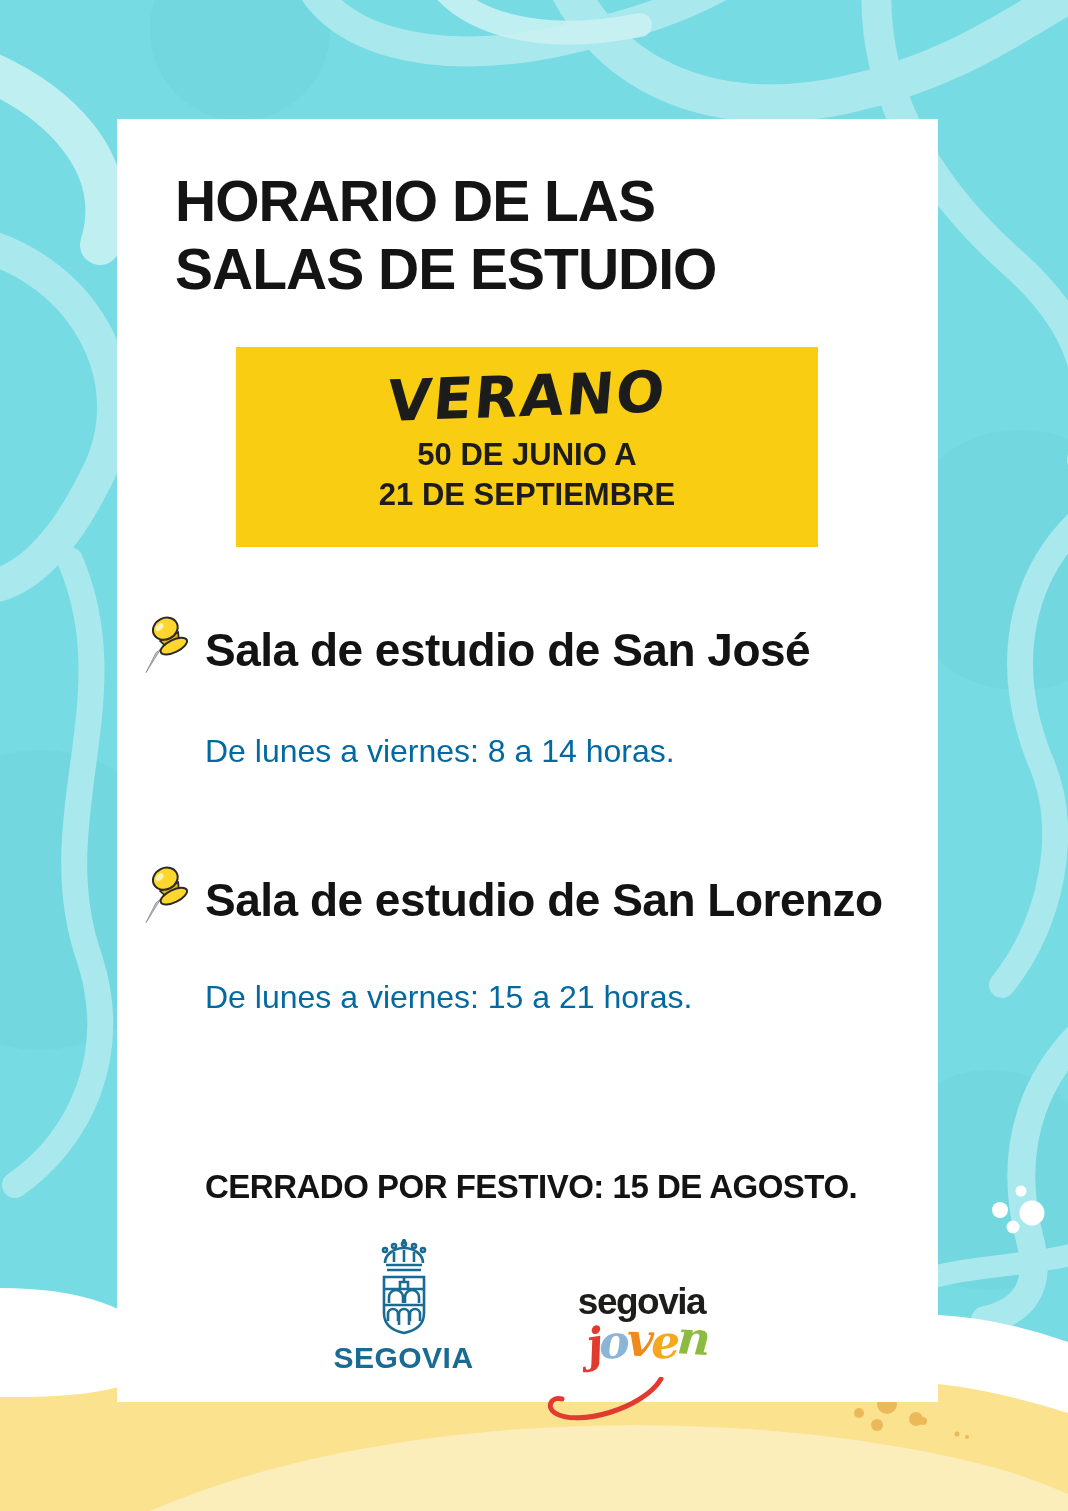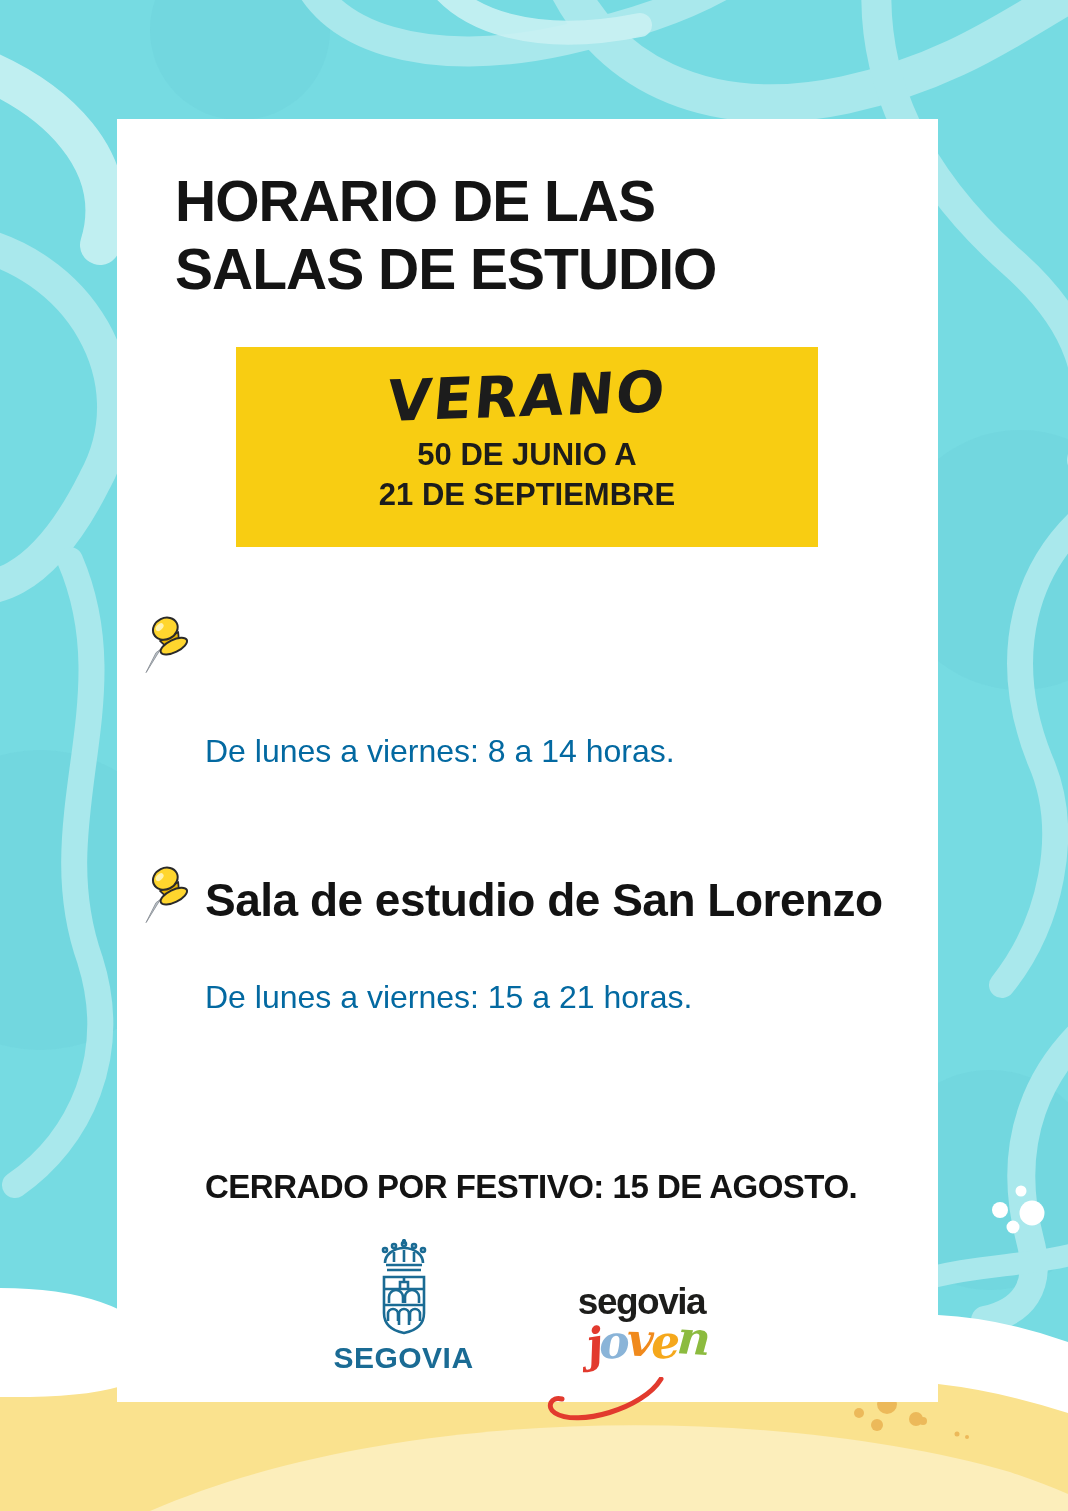--- a/index.html
+++ b/index.html
@@ -120,20 +120,21 @@
 
     <svg class="pin pin1" viewBox="0 0 48 56">
       <path d="M19,31 L6,52 L15,34 Z" fill="#B9C0C7" stroke="#8B9198" stroke-width="0.8"></path>
       <g transform="rotate(-26 26 20)">
         <path d="M18,20 L21,28 L33,28 L36,20 Z" fill="#E8B400" stroke="#2A2A2A" stroke-width="1.6"></path>
         <ellipse cx="27" cy="29.5" rx="13" ry="5.6" stroke="#2A2A2A" stroke-width="1.8" fill="#FFD62E"></ellipse>
         <ellipse cx="27" cy="12" rx="11.5" ry="9.6" stroke="#2A2A2A" stroke-width="1.8" fill="#FFD62E"></ellipse>
         <ellipse cx="23" cy="8.5" rx="4.2" ry="2.6" fill="#FFF3B0" transform="rotate(-18 23 8.5)"></ellipse>
       </g>
     </svg>
+    <div class="room-title t1">Sala de estudio de San José</div>
     <div class="room-sched s1">De lunes a viernes: 8 a 14 horas.</div>
 
     <svg class="pin pin2" viewBox="0 0 48 56">
       <path d="M19,31 L6,52 L15,34 Z" fill="#B9C0C7" stroke="#8B9198" stroke-width="0.8"></path>
       <g transform="rotate(-26 26 20)">
         <path d="M18,20 L21,28 L33,28 L36,20 Z" fill="#E8B400" stroke="#2A2A2A" stroke-width="1.6"></path>
         <ellipse cx="27" cy="29.5" rx="13" ry="5.6" stroke="#2A2A2A" stroke-width="1.8" fill="#FFD62E"></ellipse>
         <ellipse cx="27" cy="12" rx="11.5" ry="9.6" stroke="#2A2A2A" stroke-width="1.8" fill="#FFD62E"></ellipse>
         <ellipse cx="23" cy="8.5" rx="4.2" ry="2.6" fill="#FFF3B0" transform="rotate(-18 23 8.5)"></ellipse>
       </g>

